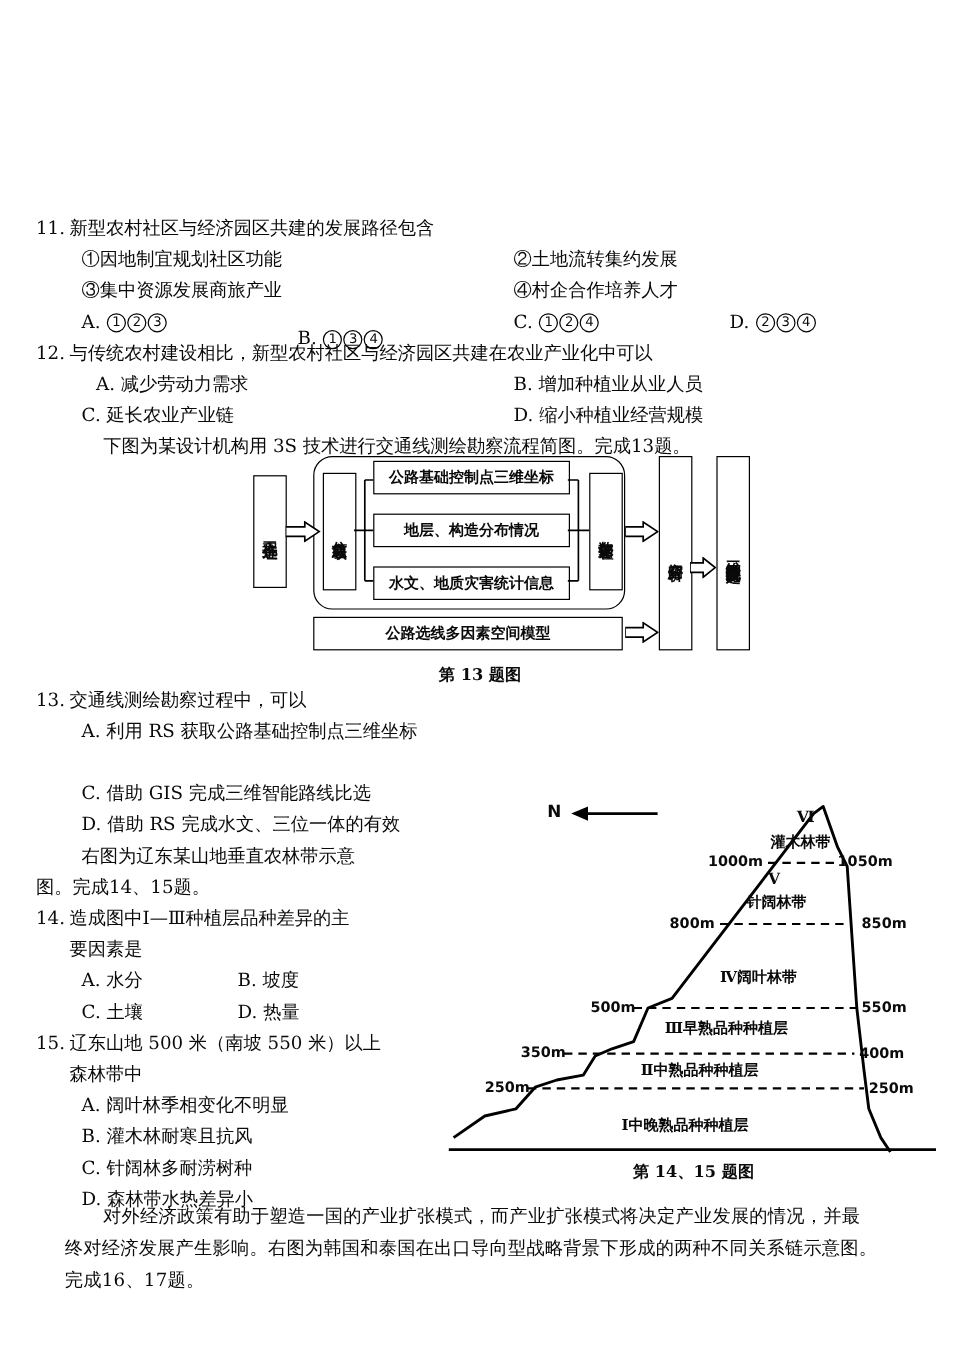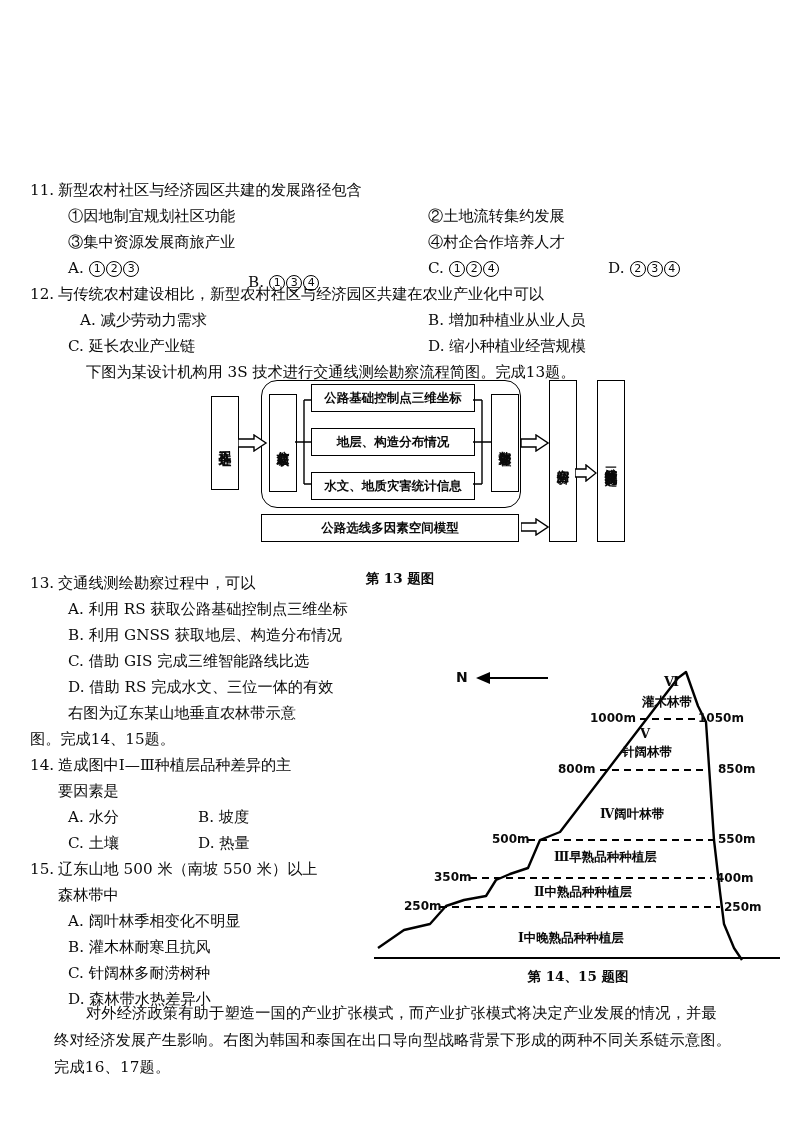--- a/index.html
+++ b/index.html
@@ -245,32 +245,28 @@
 
     <div class="fbox vbox" style="left:344px; top:2px; width:26px; height:160px;">空间分析</div>
 
     <svg class="arrow" style="left:370px; top:86px;" width="22" height="18" viewBox="0 0 22 18">
       <polygon points="0,5 11,5 11,1 21,9 11,17 11,13 0,13" fill="#fff" stroke="#000" stroke-width="1.4"></polygon>
     </svg>
 
     <div class="fbox vbox" style="left:392px; top:2px; width:26px; height:160px;">三维智能路线比选</div>
   </div>
 
-  <div class="fcap" style="left:300px; top:570px;text-align:center;">第 13 题图</div>
+  <div class="fcap" style="left:300px; top:554px;text-align:center;">第 13 题图</div>
 
   <div class="qline" style="left:30px; top:570px;">
     <span class="qnum">13.</span><span>交通线测绘勘察过程中，可以</span>
   </div>
   <div class="optrow" style="left:68px; top:596px;">
     <span class="lat">A.</span>
     <span>利用 RS 获取公路基础控制点三维坐标</span>
-  </div>
-  <div class="optrow" style="left:68px; top:622px;">
-    <span class="lat">B.</span>
-    <span>利用 GNSS 获取地层、构造分布情况</span>
   </div>
   <div class="optrow" style="left:68px; top:648px;">
     <span class="lat">C.</span>
     <span>借助 GIS 完成三维智能路线比选</span>
   </div>
   <div class="optrow" style="left:68px; top:674px;">
     <span class="lat">D.</span>
     <span>借助 RS 完成水文、三位一体的有效</span>
   </div>
 

